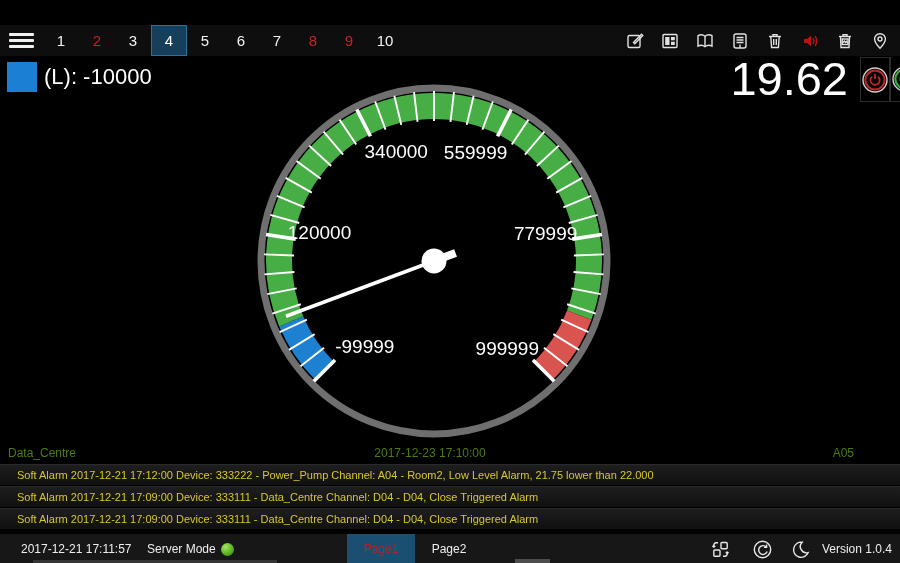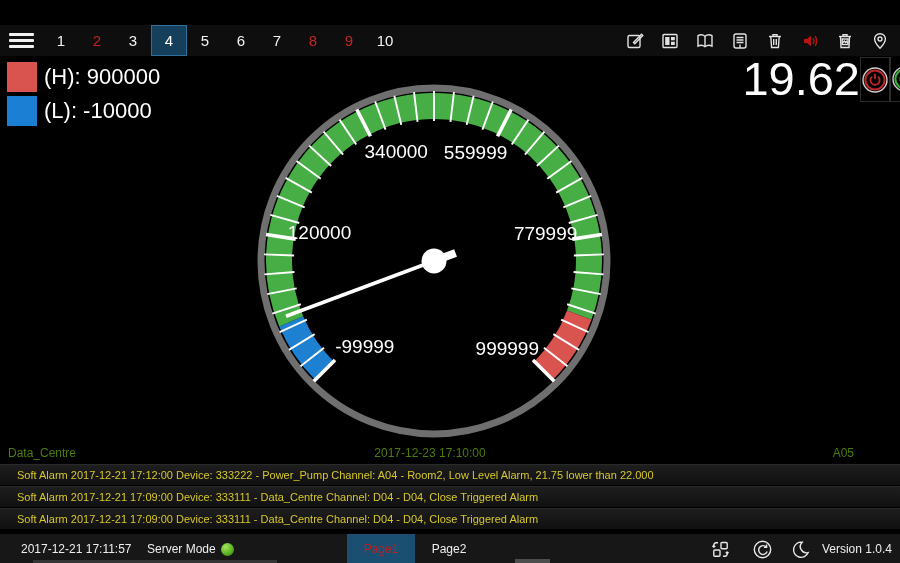--- a/index.html
+++ b/index.html
@@ -30,21 +30,21 @@
   .toolbtn { width:35px; height:32px; display:flex; align-items:center; justify-content:center; }
   .toolbtn svg { stroke:#e2e2e2; fill:none; stroke-width:1.4; }
   .toolbtn.red svg { stroke:#b81414; }
 
   
   .main { position:absolute; left:0; top:57px; width:860px; height:407px; background:#000; }
   .legend { position:absolute; left:7px; top:5px; }
   .legend .row { display:flex; align-items:center; margin-bottom:4px; }
   .legend .swatch { width:30px; height:30px; margin-right:7px; }
   .legend .txt { font-size:22px; color:#fff; }
-  .bigvalue { position:absolute; right:0; top:-6px; font-size:47px; font-weight:300; color:#fff; }
+  .bigvalue { position:absolute; right:12px; top:-6px; font-size:47px; font-weight:300; color:#fff; }
   #gauge-svg { position:absolute; left:249px; top:19px; }
   .mainfooter { position:absolute; left:0; bottom:0; width:100%; height:20px; font-size:12px; color:#4d7c0f; }
   .mainfooter .lf { position:absolute; left:8px; bottom:4px; }
   .mainfooter .ct { position:absolute; left:0; right:0; text-align:center; bottom:4px; }
   .mainfooter .rt { position:absolute; right:6px; bottom:4px; }
 
   
   .sidebar { position:absolute; left:860px; top:57px; width:40px; height:514px;
     display:flex; flex-direction:row; }
   .cell { height:45.2px; border:1px solid #2c2c2c; border-top:none; display:flex;
@@ -160,24 +160,20 @@
     <div class="toolbtn">
       <svg width="20" height="20" viewBox="0 0 20 20">
         <path d="M10 2.8 C6.8 2.8 4.6 5.2 4.6 8 C4.6 11.8 10 17.2 10 17.2 C10 17.2 15.4 11.8 15.4 8 C15.4 5.2 13.2 2.8 10 2.8 Z"></path>
         <circle cx="10" cy="8" r="2"></circle>
       </svg>
     </div>
   </div>
 
   <div class="main">
     <div class="legend">
-      <div class="row">
-        <div class="swatch" style="background:#d9534f"></div>
-        <div class="txt">(H): 900000</div>
-      </div>
       <div class="row">
         <div class="swatch" style="background:#1b7fd4"></div>
         <div class="txt">(L): -10000</div>
       </div>
     </div>
     <div class="bigvalue">19.62</div>
 
     <svg id="gauge-svg" width="370" height="370" viewBox="0 0 370 370">
         <circle cx="185" cy="185" r="173" stroke="#6f6f6f" stroke-width="7" fill="none"></circle>
         <path d="M 75.39844891608512 294.60155108391484 A 155 155 0 0 1 42.226049953897785 245.337378035784" stroke="#1d80d0" stroke-width="26" fill="none"></path>

